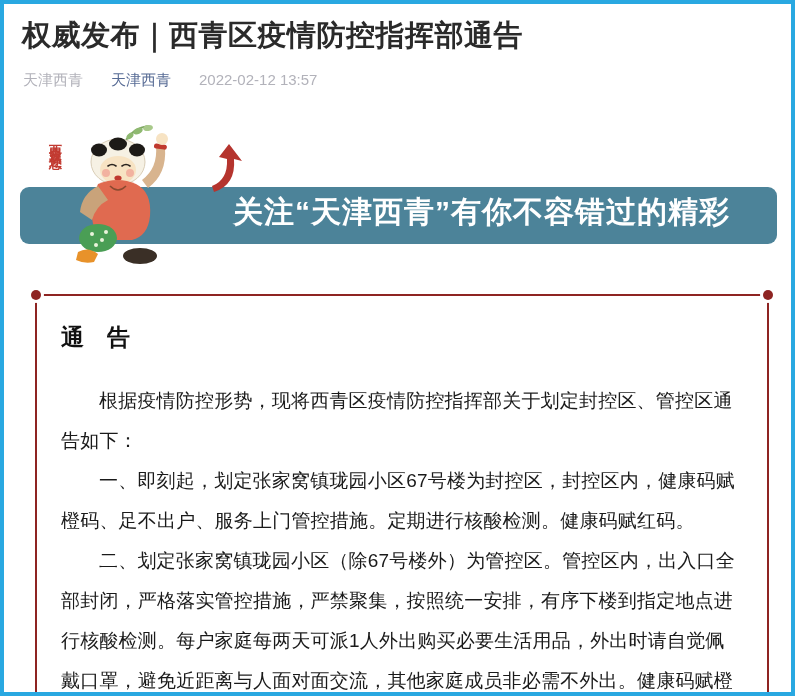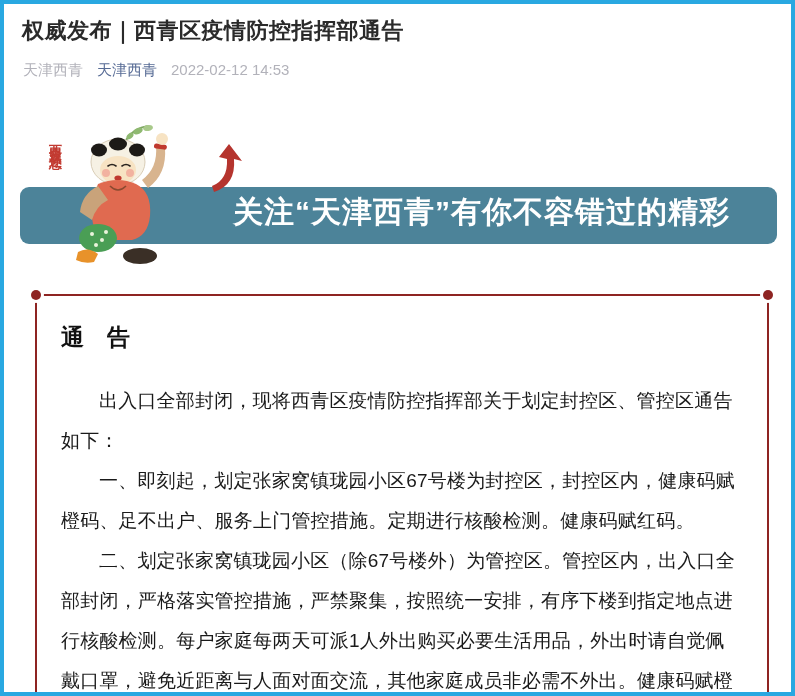--- a/index.html
+++ b/index.html
@@ -8,30 +8,30 @@
     width:795px;height:696px;
     box-sizing:border-box;
     border:4px solid #29a8e1;
     background:#ffffff;
     overflow:hidden;
     font-family:"Liberation Sans","DejaVu Sans",sans-serif;
   }
   
   .article-title{
     margin:12px 0 0 18px;
-    font-size:22px;
+    font-size:29px;
     font-weight:600;
     color:#2a2a2a;
     letter-spacing:.5px;
     font-family:Liberation Serif, serif;
   }
   .byline{
     display:flex;
     align-items:baseline;
-    gap:14px;
+    gap:28px;
     margin:15px 0 0 19px;
     font-size:15px;
   }
   .byline .author{color:#b2b2ba;}
   .byline .account{color:#576b95;cursor:pointer;}
   .byline .time{color:#b2b2ba;}
   
   .banner{position:absolute;left:0;top:112px;width:685px;height:150px;}
   .banner-bar{
     position:absolute;left:16px;top:71px;
@@ -96,21 +96,21 @@
 </head>
 <body>
 
 <div class="page">
 
   <h1 class="article-title">权威发布｜西青区疫情防控指挥部通告</h1>
 
   <div class="byline">
     <span class="author">天津西青</span>
     <span class="account">天津西青</span>
-    <span class="time">2022-02-12 14:53</span>
+    <span class="time">2022-02-12 13:57</span>
   </div>
 
   <div class="banner">
     <div class="banner-bar"></div>
     <div class="banner-text">关注“天津西青”有你不容错过的精彩</div>
     <div class="banner-side-text">西青欢迎您</div>
 
     <svg class="doll" width="114" height="144" viewBox="0 0 114 144">
 
       <path d="M60 16 Q68 4 82 2" fill="none" stroke="#7da562" stroke-width="2"></path>
@@ -156,19 +156,19 @@
     </svg>
   </div>
 
   <div class="notice-box">
     <div class="corner-dot left"></div>
     <div class="corner-dot right"></div>
 
     <h2 class="notice-heading">通　告</h2>
 
     <div class="notice-body">
-      <p>出入口全部封闭，现将西青区疫情防控指挥部关于划定封控区、管控区通告如下：</p>
+      <p>根据疫情防控形势，现将西青区疫情防控指挥部关于划定封控区、管控区通告如下：</p>
       <p>一、即刻起，划定张家窝镇珑园小区67号楼为封控区，封控区内，健康码赋橙码、足不出户、服务上门管控措施。定期进行核酸检测。健康码赋红码。</p>
       <p>二、划定张家窝镇珑园小区（除67号楼外）为管控区。管控区内，出入口全部封闭，严格落实管控措施，严禁聚集，按照统一安排，有序下楼到指定地点进行核酸检测。每户家庭每两天可派1人外出购买必要生活用品，外出时请自觉佩戴口罩，避免近距离与人面对面交流，其他家庭成员非必需不外出。健康码赋橙码。我区已建立物资保供机制，能够充分保障生活必需品供应。</p>
     </div>
   </div>
 
 </div>
 
 </body></html>

